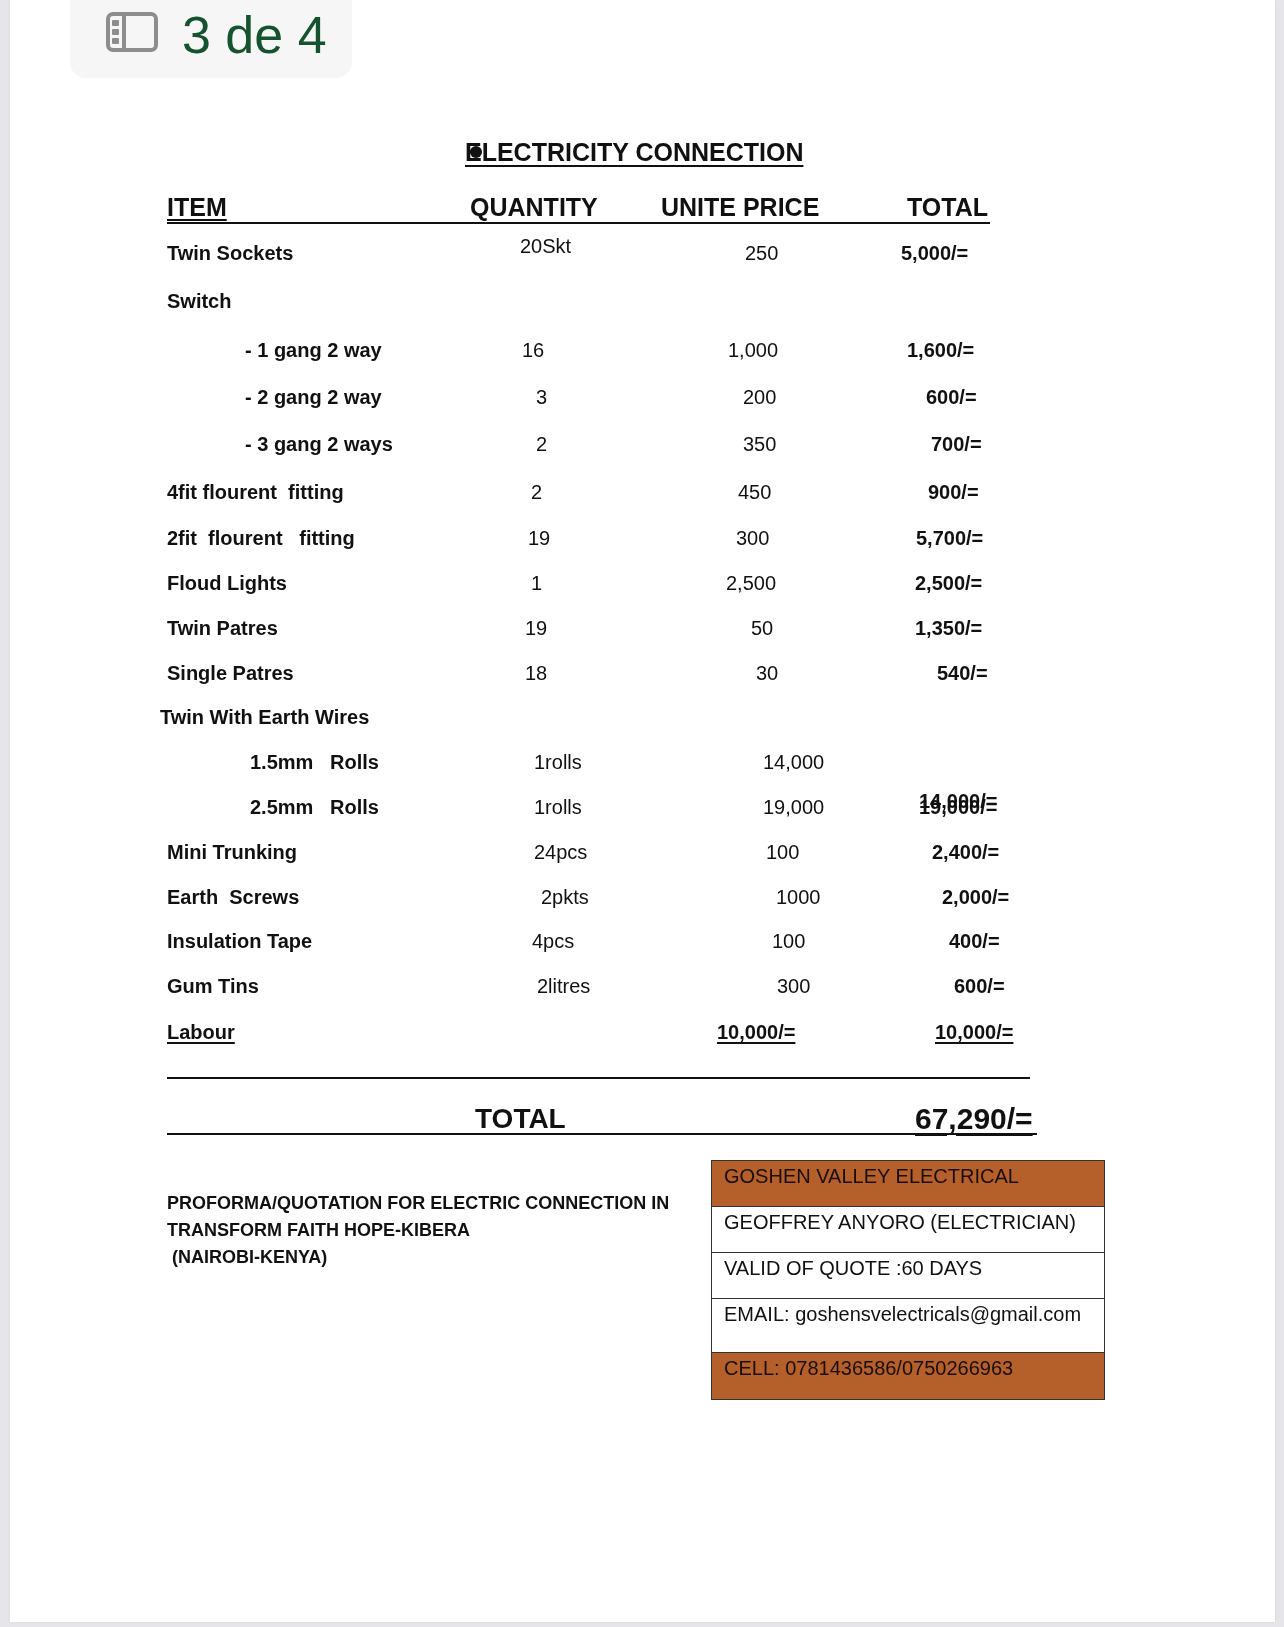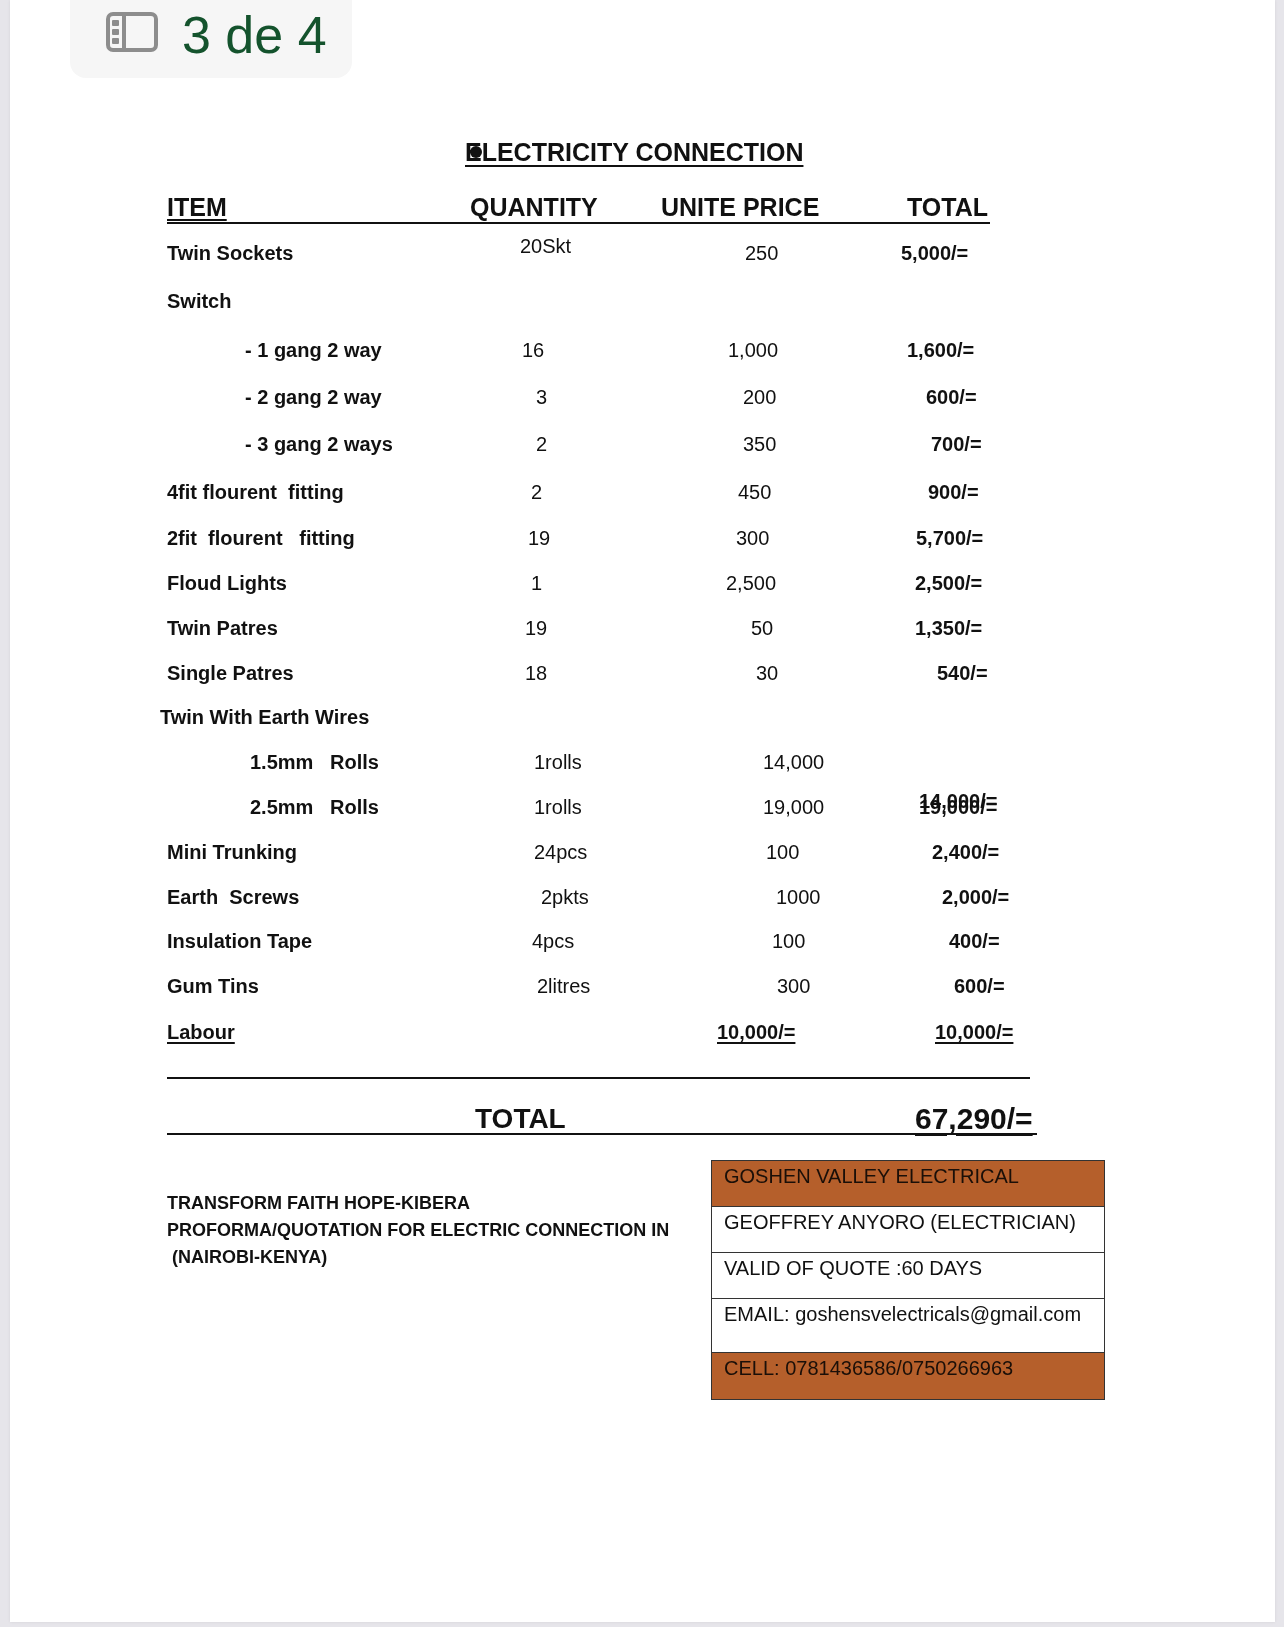--- a/index.html
+++ b/index.html
@@ -181,22 +181,22 @@
         </div>
       </div>
 
     <div class="labour-line"></div>
 
     <div class="abs total-label">TOTAL</div>
     <div class="abs total-value">67,290/=</div>
     <div class="total-line"></div>
 
     <div class="proforma">
+      <div>PROFORMA/QUOTATION FOR ELECTRIC CONNECTION IN</div>
       <div>TRANSFORM FAITH HOPE-KIBERA</div>
-      <div>PROFORMA/QUOTATION FOR ELECTRIC CONNECTION IN</div>
       <div> (NAIROBI-KENYA)</div>
     </div>
 
     <div class="contact-box">
       <div class="contact-row accent">GOSHEN VALLEY ELECTRICAL</div>
       <div class="contact-row">GEOFFREY ANYORO (ELECTRICIAN)</div>
       <div class="contact-row">VALID OF QUOTE :60 DAYS</div>
       <div class="contact-row tall">EMAIL: goshensvelectricals@gmail.com</div>
       <div class="contact-row accent">CELL: 0781436586/0750266963</div>
     </div>

